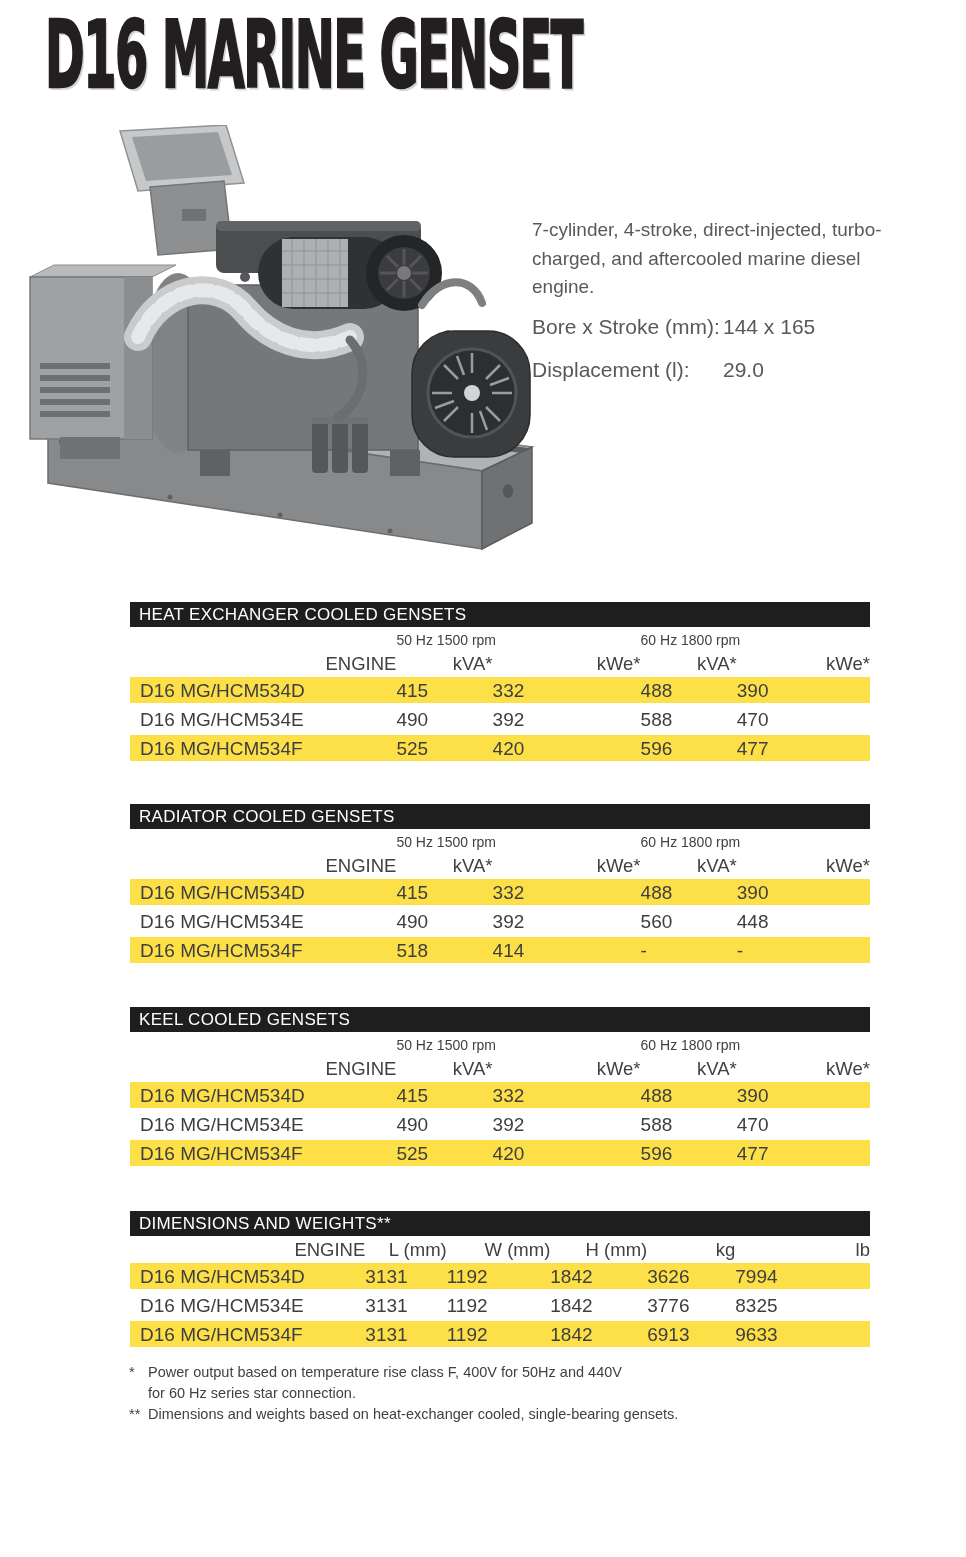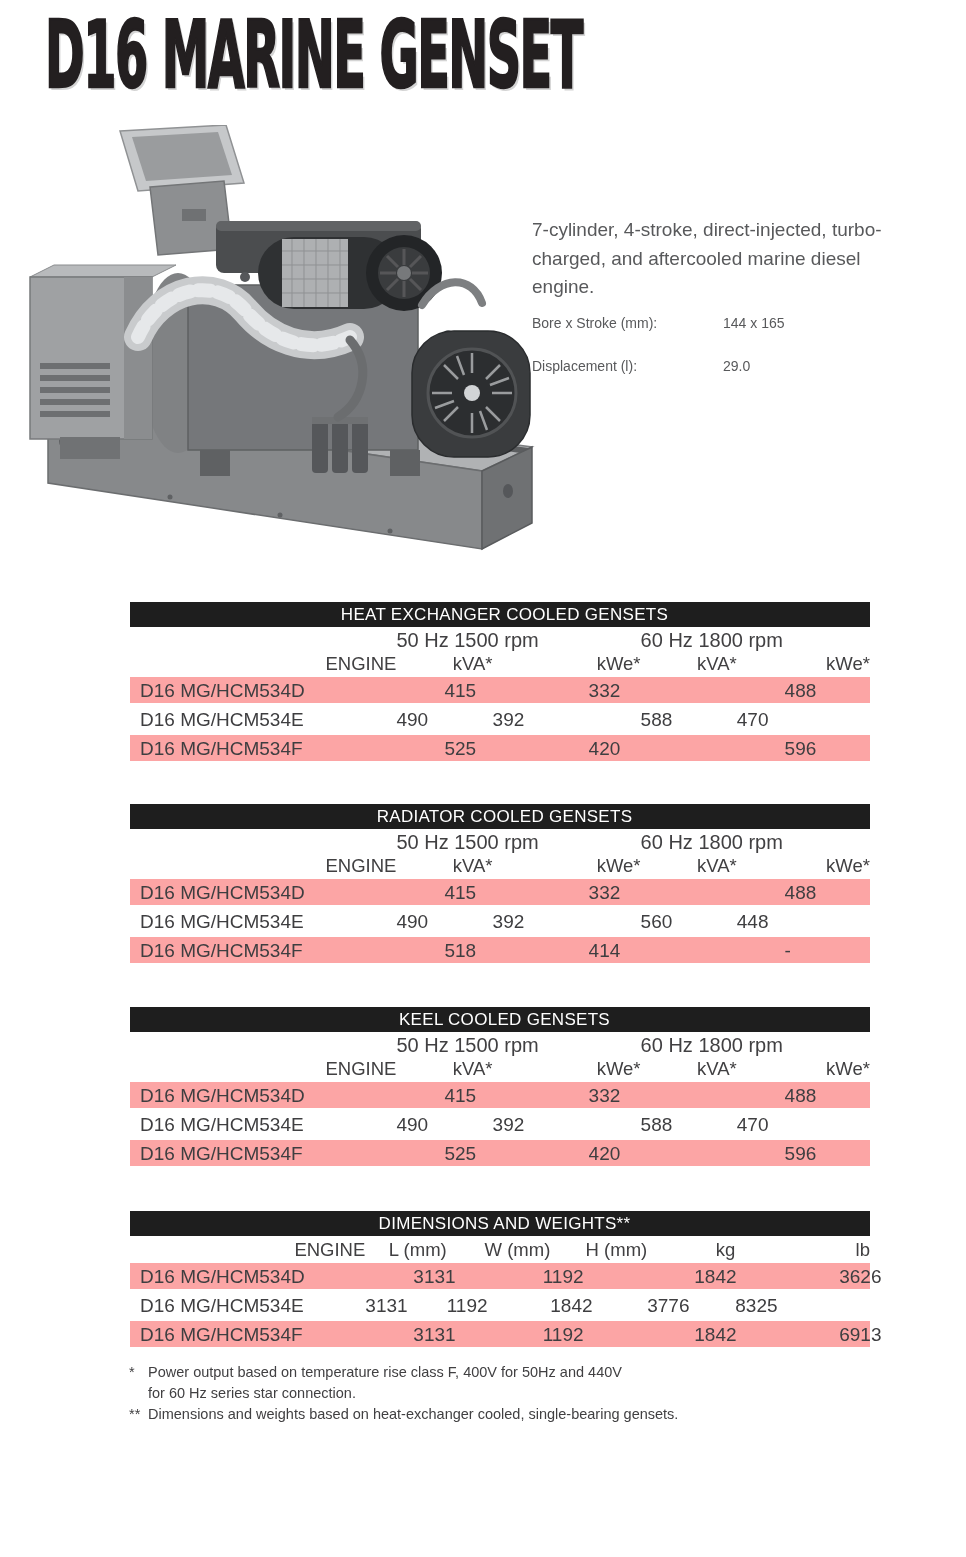--- a/index.html
+++ b/index.html
@@ -15,34 +15,34 @@
     color:#231f20;-webkit-text-stroke:2.5px #231f20;
     text-shadow:4px 3px 0 #d4d4d4;
     transform:scale(0.52,1.0);transform-origin:left top;white-space:nowrap;
   }
   
   .photo{position:absolute;left:20px;top:125px;width:520px;height:430px;}
   
   .desc{position:absolute;left:532px;top:216px;width:360px;
     font-size:19px;line-height:28.5px;color:#58595b;}
   .desc p{margin:0;}
-  .spec-line{position:absolute;left:532px;display:flex;font-size:14px;color:#58595b;}
+  .spec-line{position:absolute;left:532px;display:flex;font-size:21px;color:#58595b;}
   .spec-line .lbl{width:191px;}
   .spec-bore{top:315px;}
   .spec-disp{top:358px;}
   
   .spec-table{position:absolute;left:130px;width:740px;}
   .tbar{height:25px;line-height:25px;background:#1e1e1e;color:#ffffff;
-    font-size:17px;padding-left:9px;letter-spacing:0.3px;text-align:center;}
+    font-size:17px;padding-left:9px;letter-spacing:0.3px;}
   .grid{display:grid;grid-template-columns:36% 13% 20% 13% 18%;}
   .grid.dim{grid-template-columns:31.8% 11% 14% 13.1% 11.9% 18.2%;}
-  .freq-row{height:25px;line-height:27px;font-size:20px;color:#414042;}
+  .freq-row{height:25px;line-height:27px;font-size:14px;color:#414042;}
   .head-row{height:24px;line-height:23px;font-size:18.5px;color:#414042;text-align:right;}
   .data-row{height:29px;line-height:29px;font-size:19px;color:#3e3e40;}
-  .data-row.hl{background:#fca5a5;box-shadow:inset 0 -2px 0 #ffffff, inset 0 1px 0 #ffffff;gap:48px;}
+  .data-row.hl{background:#fde047;box-shadow:inset 0 -2px 0 #ffffff, inset 0 1px 0 #ffffff;}
   .cell{overflow:hidden;white-space:nowrap;}
   .cell.engine{padding-left:10px;}
   .span2{grid-column:span 2;}
   
   .footnotes{position:absolute;left:129px;top:1362px;width:660px;
     font-size:14.5px;line-height:21px;color:#414042;}
   .fn{display:flex;}
   .fn .fn-marker{width:19px;flex:none;}
   .fn .fn-text{flex:1;}
 </style>

